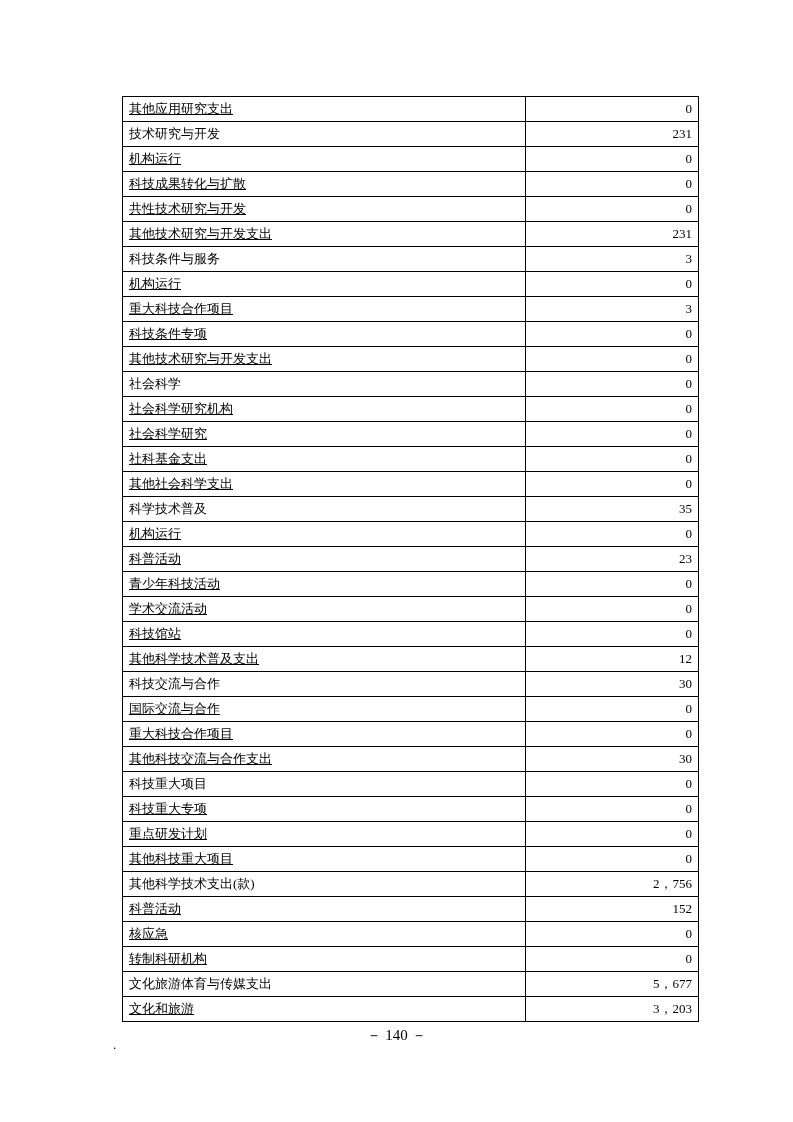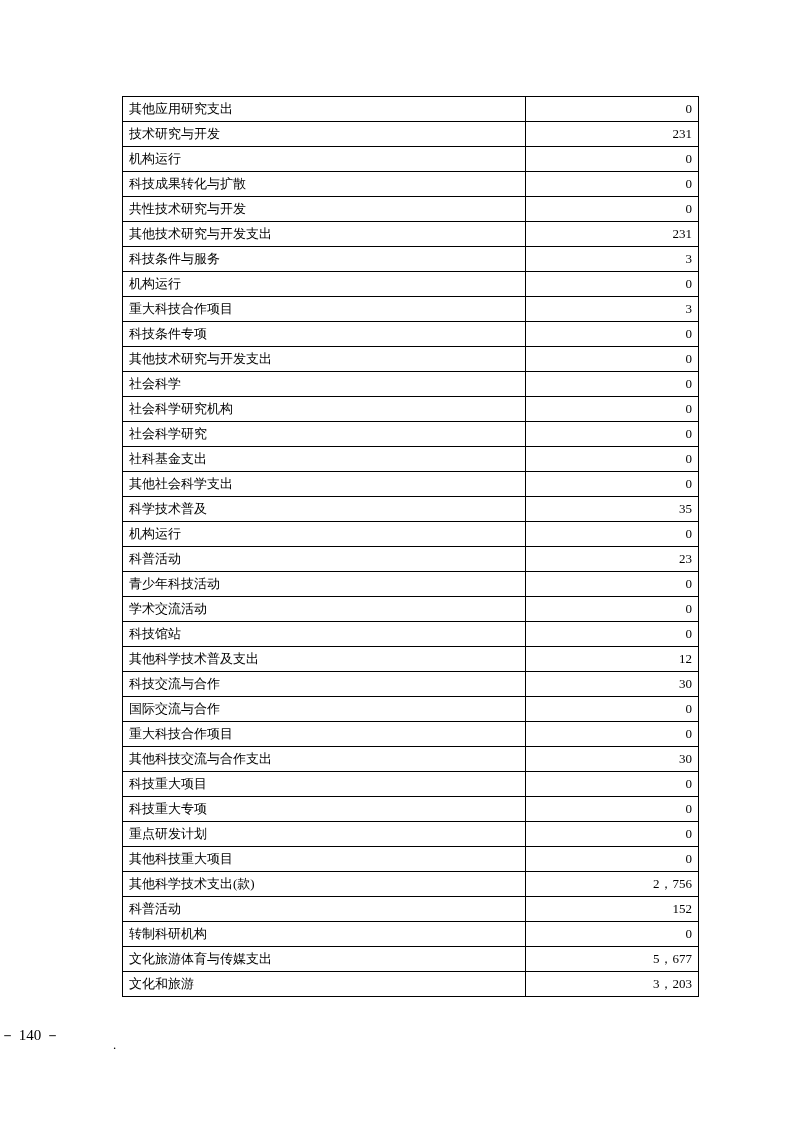--- a/index.html
+++ b/index.html
@@ -35,26 +35,27 @@
     padding: 0 6px;
     font-size: 13px;
     line-height: 22px;
     vertical-align: middle;
     white-space: nowrap;
     overflow: hidden;
   }
   .col-name { width: 390px; }
   .col-value { width: 160px; text-align: right; padding-right: 8px; }
   .ind-0 { padding-left: 8px; }
-  .ind-1 { padding-left: 22px; }
+  .ind-1 { padding-left: 22px; text-decoration: underline; }
   .footer {
     position: absolute;
     left: 0;
     top: 1026px;
     width: 793px;
+    text-align: center;
     font-size: 15px;
     font-family: "Liberation Serif", "DejaVu Serif", serif;
   }
   .page-dot {
     position: absolute;
     left: 113px;
     top: 1040px;
     font-size: 13px;
     line-height: 10px;
   }
@@ -192,20 +193,24 @@
         </tr>
         <tr>
           <td class="col-name ind-0">其他科学技术支出(款)</td>
           <td class="col-value">2，756</td>
         </tr>
         <tr>
           <td class="col-name ind-1">科普活动</td>
           <td class="col-value">152</td>
         </tr>
         <tr>
+          <td class="col-name ind-1">核应急</td>
+          <td class="col-value">0</td>
+        </tr>
+        <tr>
           <td class="col-name ind-1">转制科研机构</td>
           <td class="col-value">0</td>
         </tr>
         <tr>
           <td class="col-name ind-0">文化旅游体育与传媒支出</td>
           <td class="col-value">5，677</td>
         </tr>
         <tr>
           <td class="col-name ind-1">文化和旅游</td>
           <td class="col-value">3，203</td>

